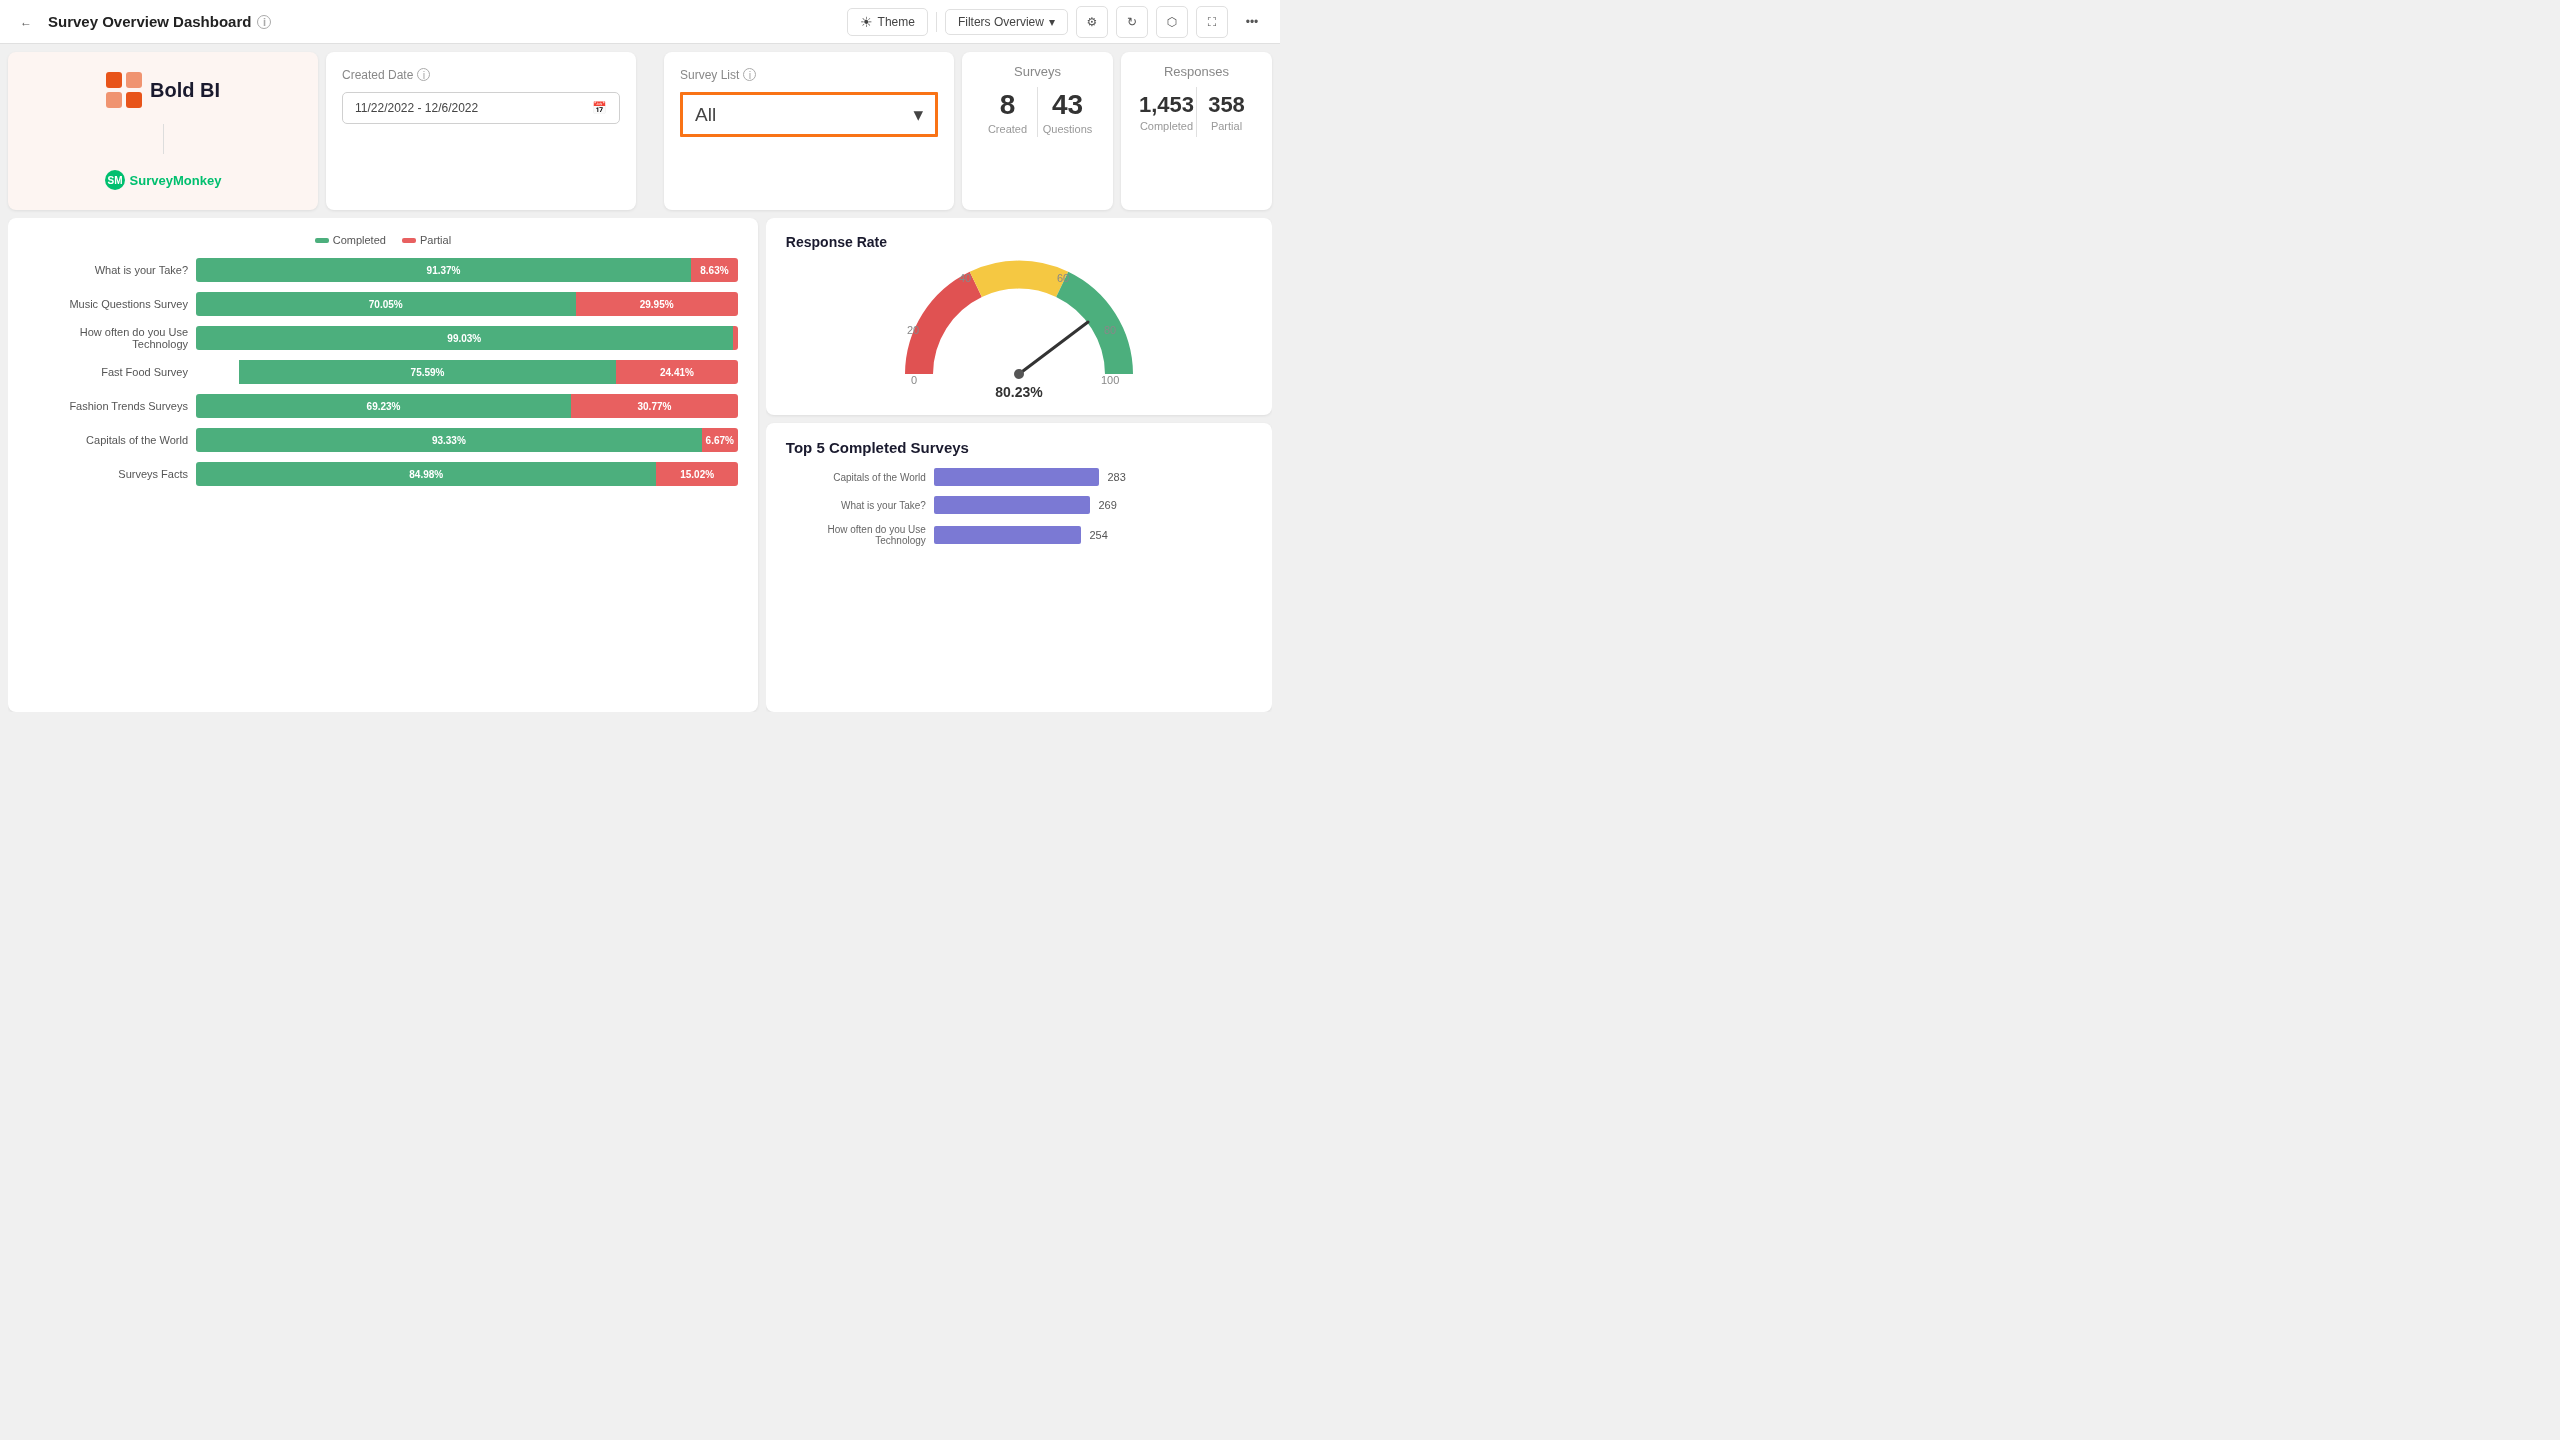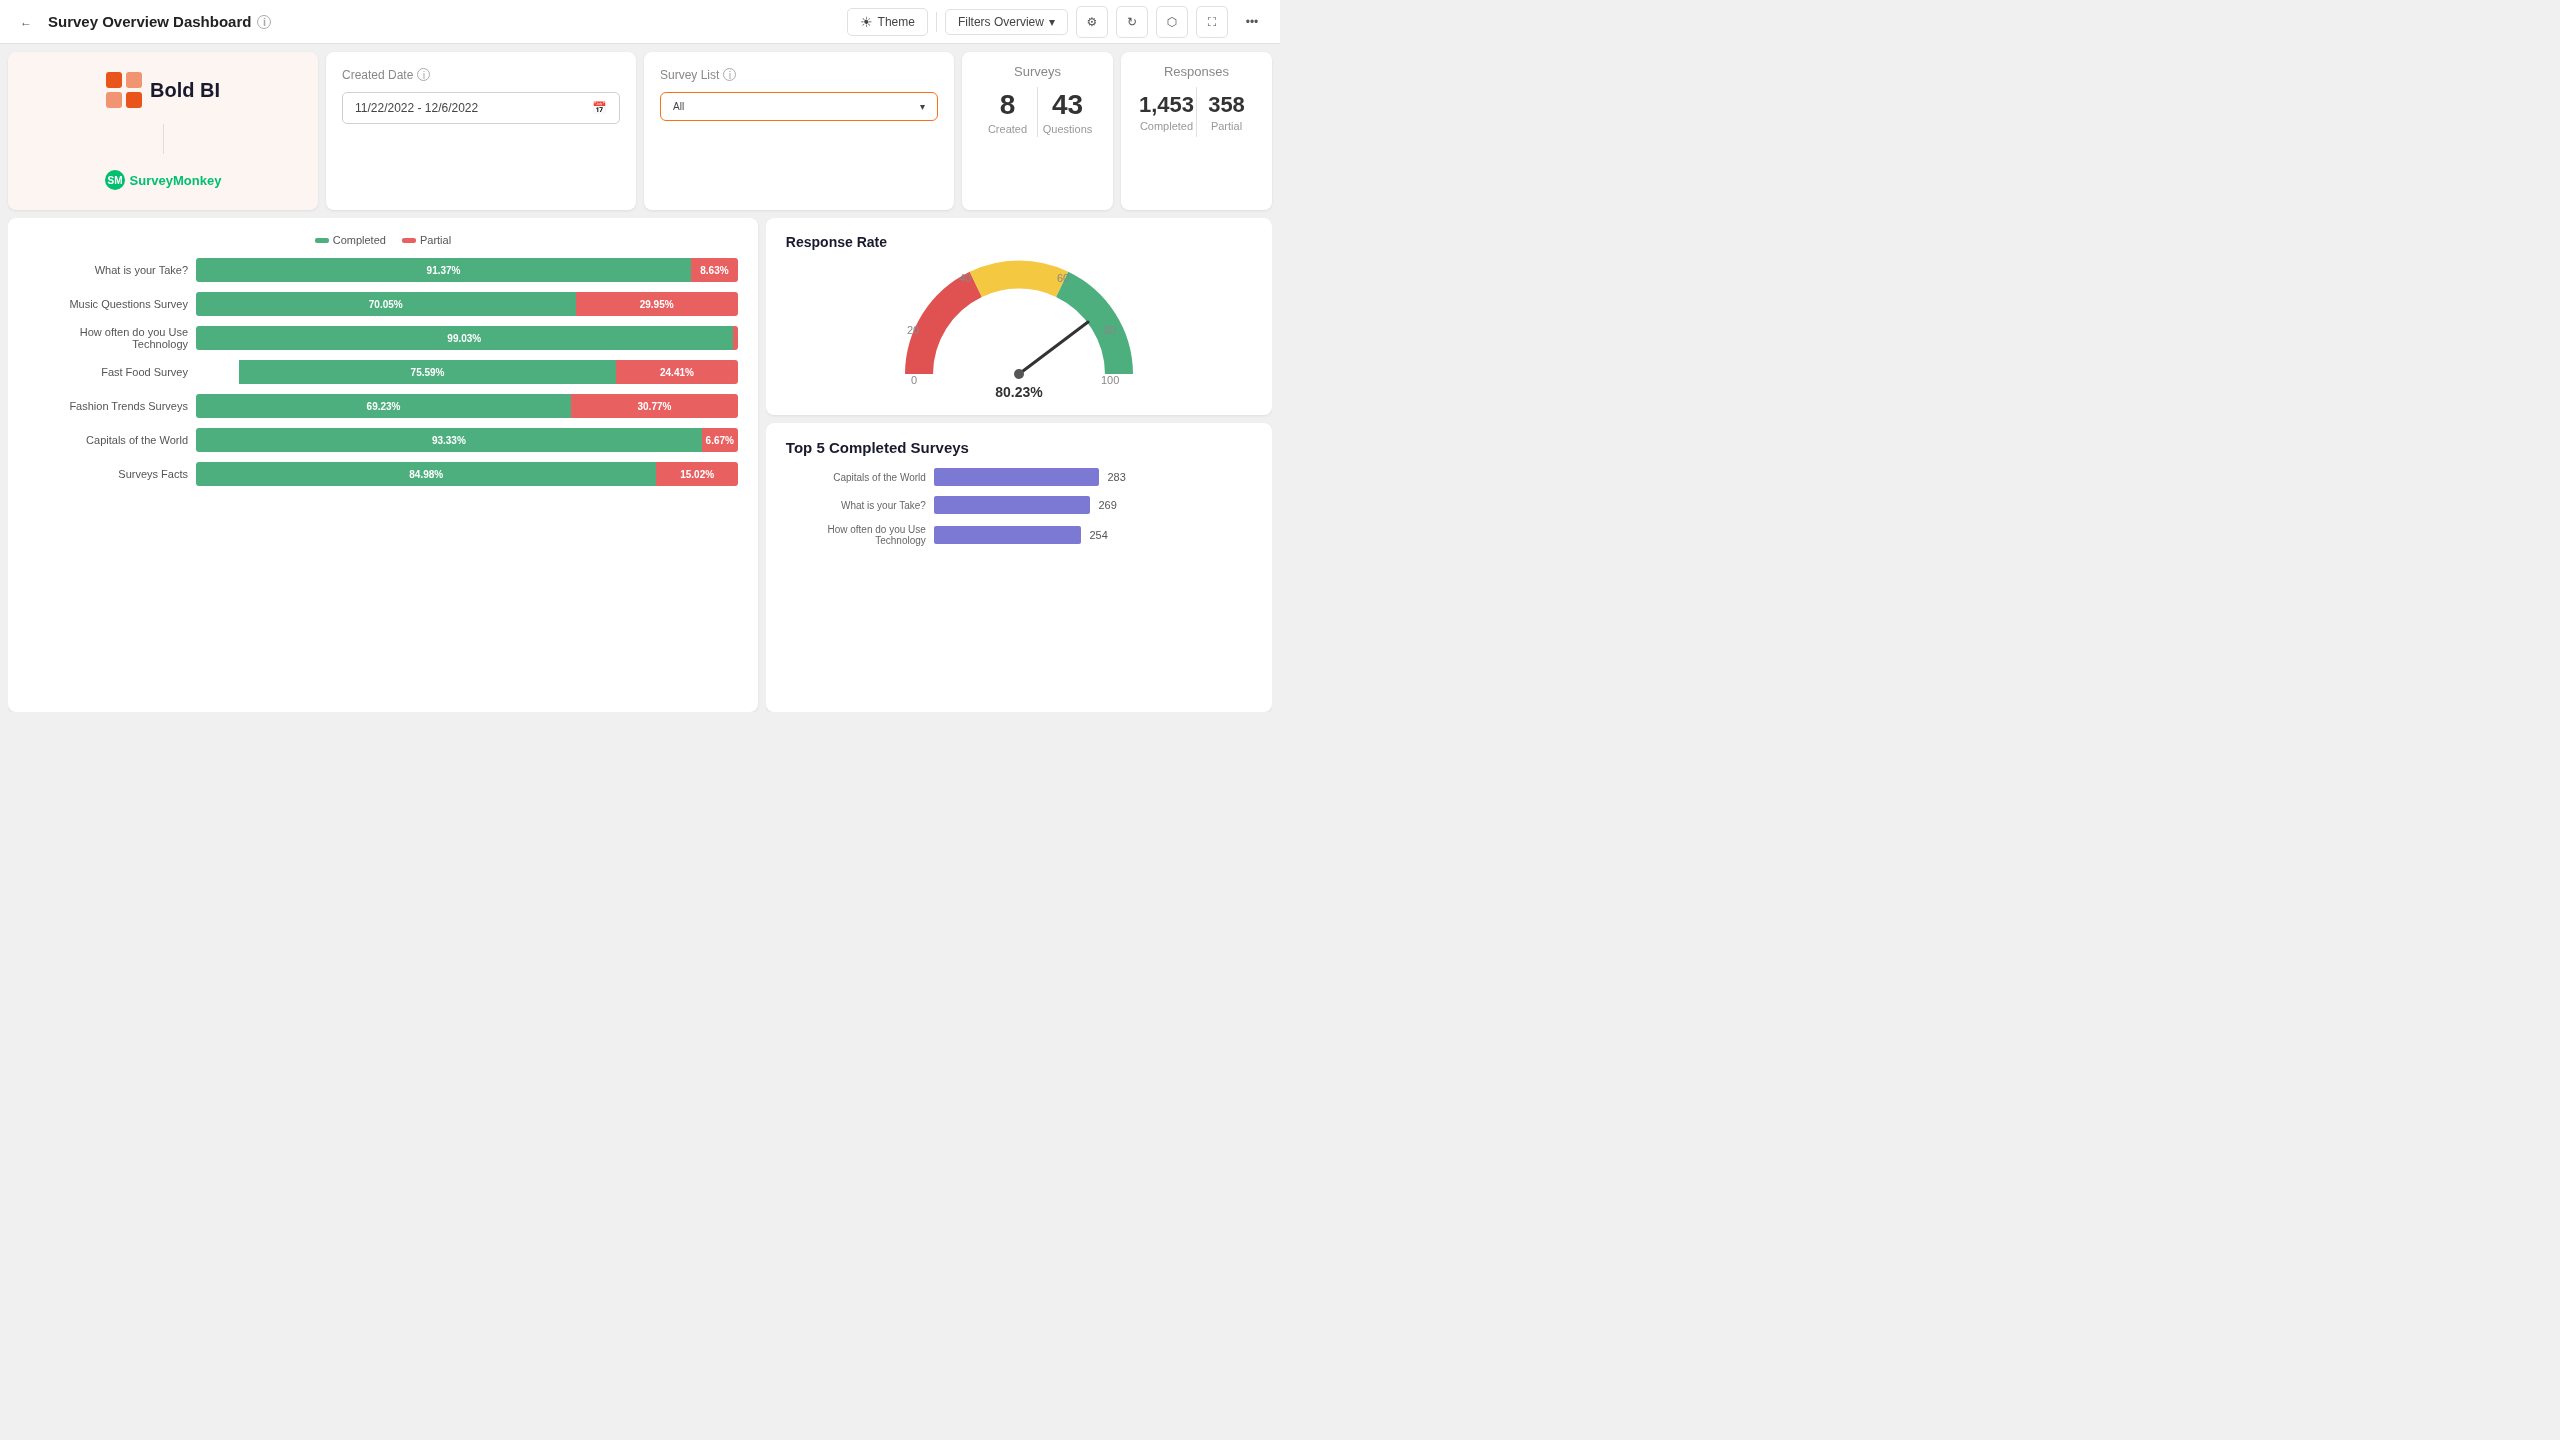--- a/index.html
+++ b/index.html
@@ -24,22 +24,22 @@
     .boldbi-text { font-size: 20px; font-weight: 700; color: #1a1a2e; }
     .surveymonkey-logo { display: flex; align-items: center; gap: 5px; color: #00bf6f; font-size: 13px; font-weight: 600; }
     .logo-divider { width: 1px; height: 30px; background: #ddd; }
     
     
     .date-card { padding: 16px; }
     .card-label { font-size: 12px; color: #888; margin-bottom: 10px; display: flex; gap: 4px; }
     .date-input { display: flex; align-items: center; justify-content: space-between; border: 1px solid #d0d0d0; border-radius: 5px; padding: 8px 12px; font-size: 12px; color: #444; }
     
     
-    .survey-list-card { padding: 16px; }
-    .select-input { display: flex; align-items: center; justify-content: space-between; border: 1px solid #f97316; border-radius: 6px; padding: 8px 12px; font-size: 10px; color: #444; cursor: pointer; }
+    .survey-list-card { padding: 16px; margin-left: 20px; }
+    .select-input { display: flex; align-items: center; justify-content: space-between; border: 3px solid #f97316; border-radius: 1px; padding: 8px 12px; font-size: 19px; color: #444; cursor: pointer; }
     
     
     .stats-card { padding: 16px 20px; }
     .stats-title { font-size: 13px; color: #888; text-align: center; margin-bottom: 8px; }
     .stats-row { display: flex; align-items: center; justify-content: center; gap: 0; }
     .stat-item { flex: 1; text-align: center; }
     .stat-number { font-size: 28px; font-weight: 700; color: #333; }
     .stat-label { font-size: 11px; color: #999; margin-top: 2px; }
     .stat-divider { width: 1px; height: 50px; background: #e0e0e0; }
     

